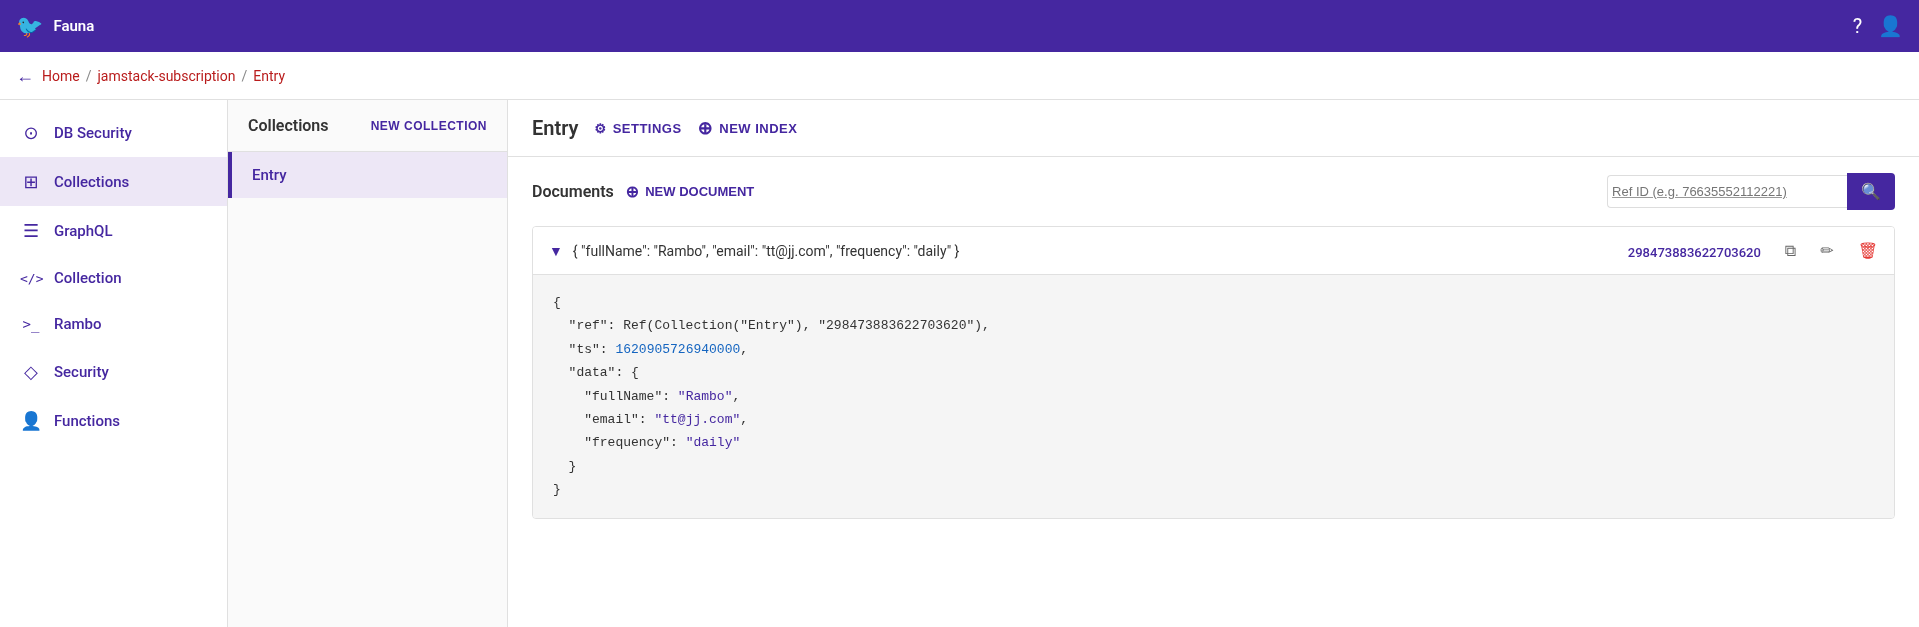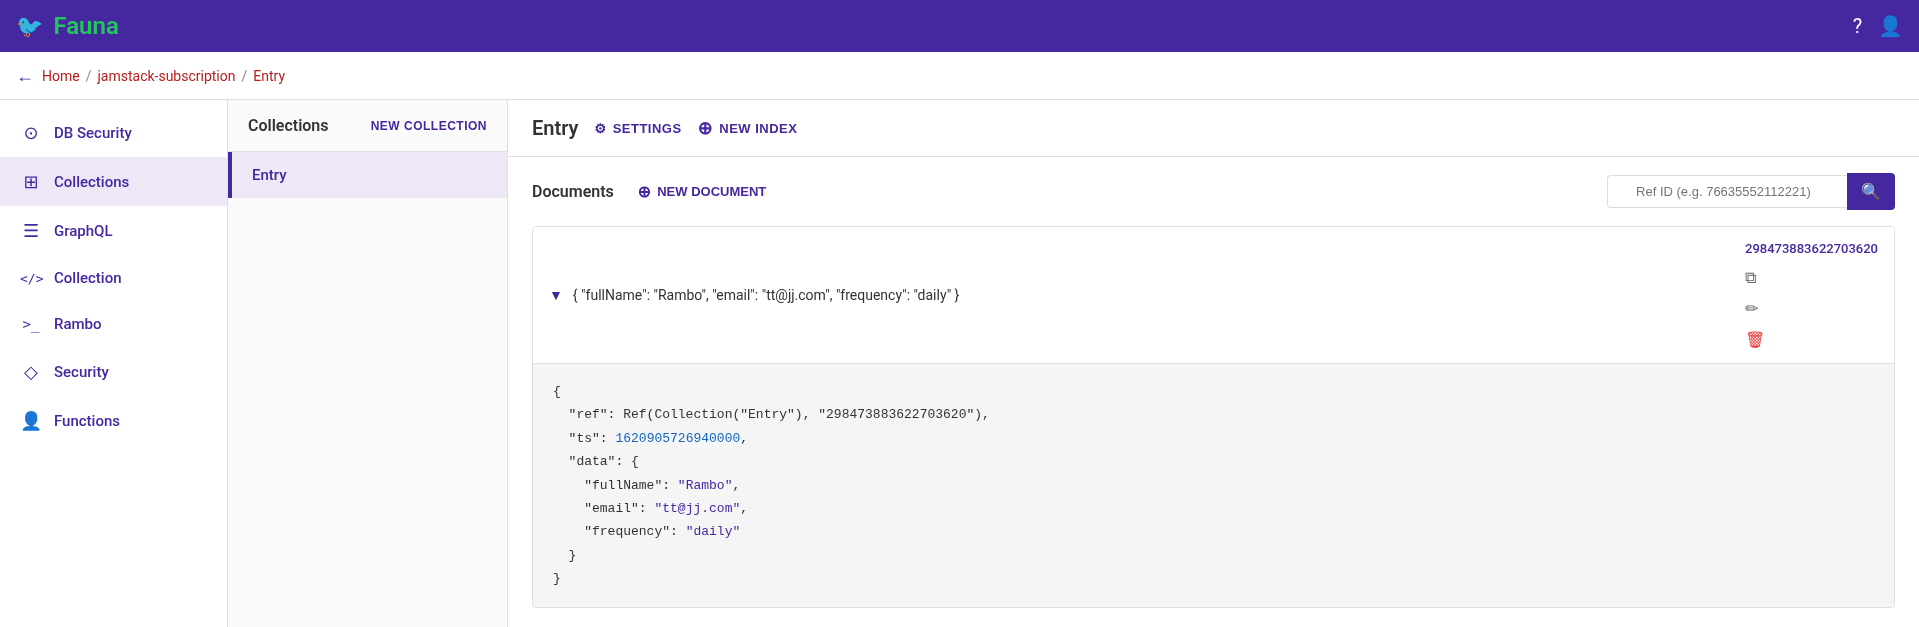--- a/index.html
+++ b/index.html
@@ -8,21 +8,21 @@
     
     .topnav {
       background: #4527a0;
       height: 52px;
       display: flex;
       align-items: center;
       padding: 0 16px;
       justify-content: space-between;
     }
     .topnav-left { display: flex; align-items: center; gap: 10px; }
-    .topnav-brand { color: #22c55e; font-size: 24px; font-weight: 600; display: flex; align-items: center; gap: 8px; }
+    .topnav-brand { color: #ffffff; font-size: 15px; font-weight: 600; display: flex; align-items: center; gap: 8px; }
     .topnav-right { display: flex; align-items: center; gap: 16px; }
     .topnav-icon { color: white; font-size: 20px; cursor: pointer; }
 
     
     .breadcrumb-bar {
       background: white;
       height: 48px;
       display: flex;
       align-items: center;
       padding: 0 16px;
@@ -125,37 +125,38 @@
     }
 
     
     .documents-section { padding: 16px 24px; }
     .documents-header {
       display: flex;
       align-items: center;
       justify-content: space-between;
       margin-bottom: 16px;
     }
-    .documents-header-left { display: flex; align-items: center; gap: 24px; }
+    .documents-header-left { display: flex; align-items: center; gap: 12px; }
     .documents-label { font-size: 16px; font-weight: 600; color: #333; }
     .new-document-btn {
       display: flex; align-items: center; gap: 6px;
       color: #4527a0; font-size: 13px; font-weight: 600;
       cursor: pointer; border: none; background: none;
     }
     .search-row { display: flex; align-items: center; gap: 0; }
     .ref-input {
       border: 1px solid #ddd;
       border-right: none;
-      padding: 8px 28px;
+      padding: 8px 4px;
       font-size: 13px;
       color: #999;
       width: 240px;
       outline: none;
       border-radius: 4px 0 0 4px;
+      text-decoration: underline;
     }
     .search-btn {
       background: #4527a0;
       color: white;
       border: none;
       padding: 8px 14px;
       cursor: pointer;
       font-size: 16px;
       border-radius: 0 4px 4px 0;
       height: 37px;
@@ -171,21 +172,21 @@
       display: flex;
       align-items: center;
       justify-content: space-between;
       padding: 14px 16px;
       background: white;
       cursor: pointer;
     }
     .document-summary-left { display: flex; align-items: center; gap: 10px; }
     .chevron { color: #4527a0; font-size: 14px; }
     .document-preview { font-size: 14px; color: #333; }
-    .document-summary-right { display: flex; align-items: flex-start; gap: 12px; flex-direction: column; }
+    .document-summary-right { display: flex; align-items: flex-end; gap: 24px; }
     .ref-id { color: #4527a0; font-size: 13px; font-weight: 500; }
     .doc-action { color: #666; font-size: 16px; cursor: pointer; }
     .doc-action.delete { color: #e53935; }
 
     
     .json-content {
       background: #f5f5f5;
       padding: 16px 20px;
       font-family: 'Courier New', Courier, monospace;
       font-size: 13px;

